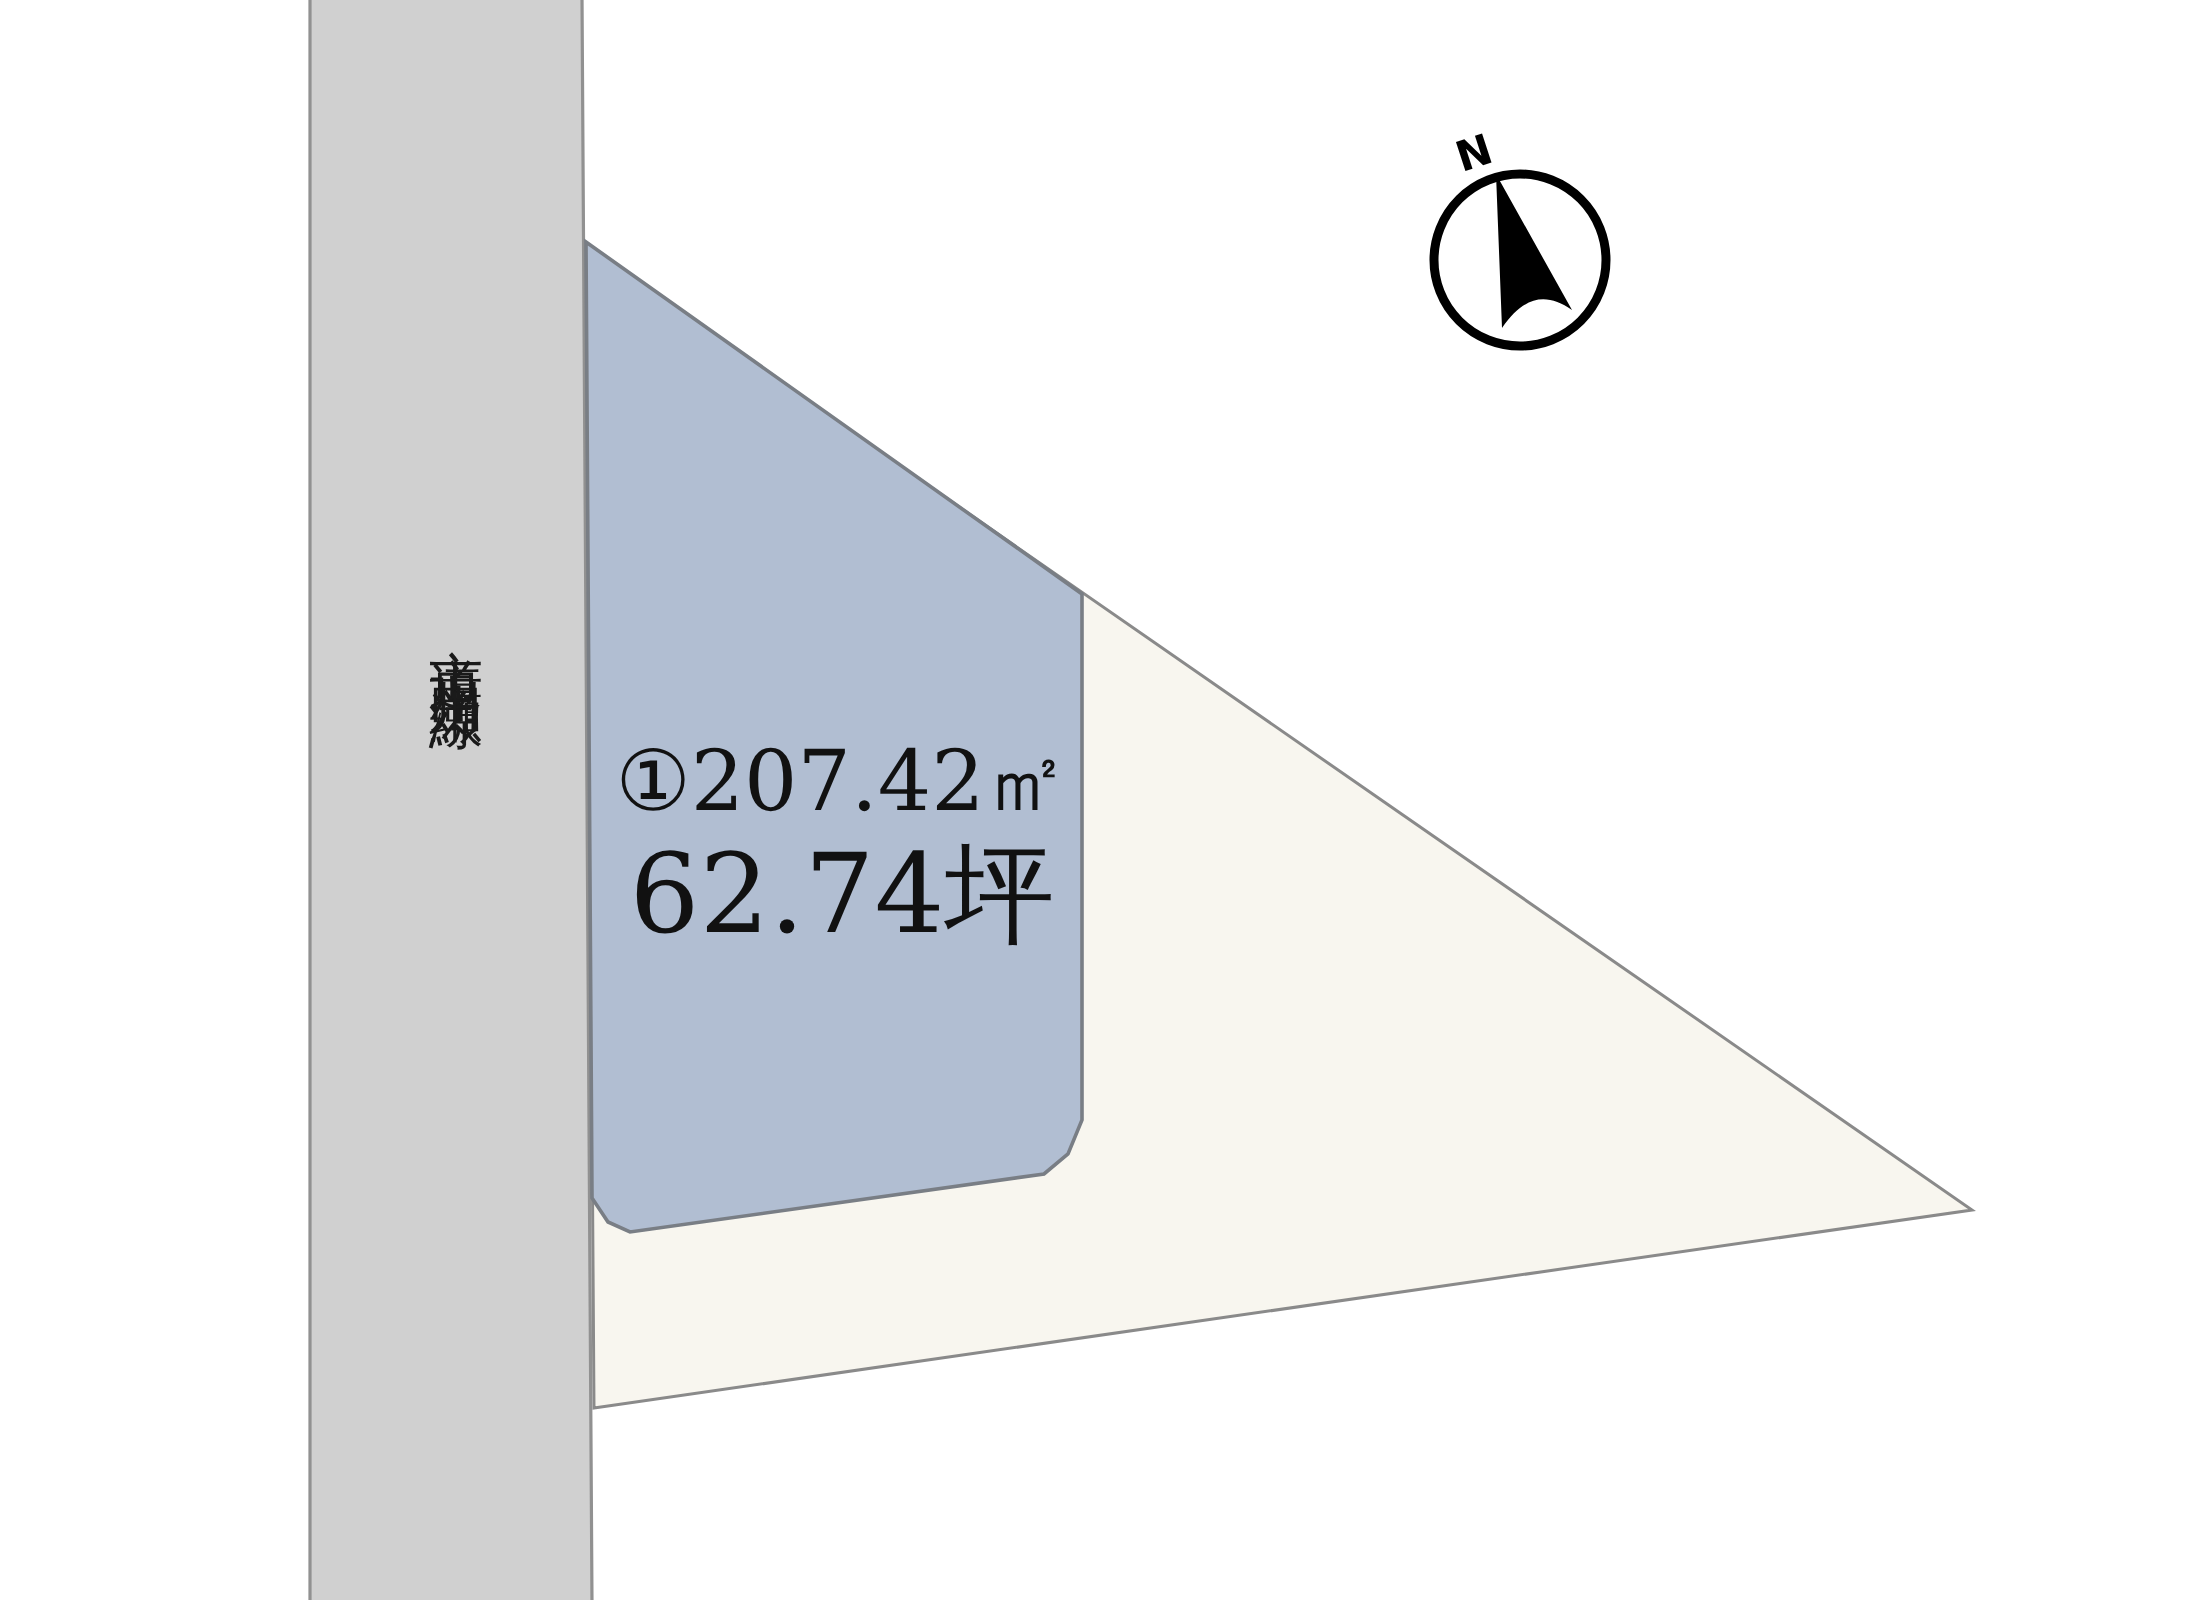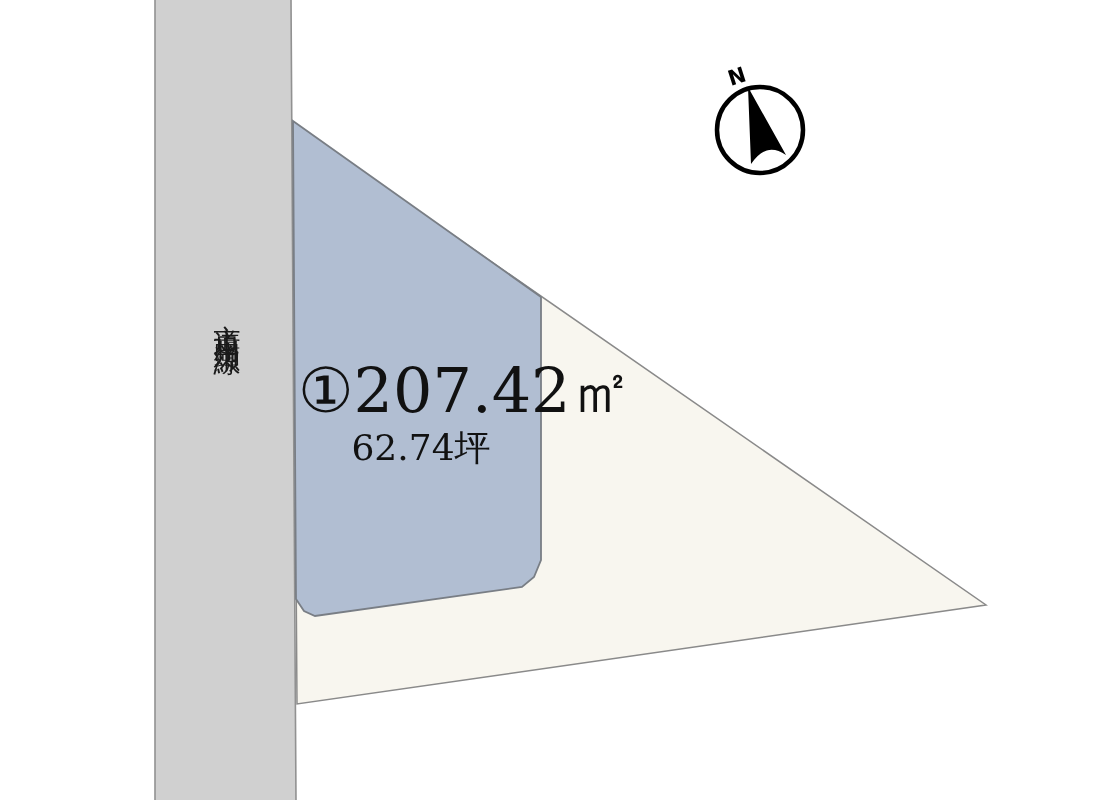--- a/index.html
+++ b/index.html
@@ -38,25 +38,25 @@
     left: 298px;
     top: 362px;
     width: 246px;
     text-align: center;
     color: #111111;
     font-family: "DejaVu Serif", "Liberation Serif", serif;
     line-height: 57px;
     user-select: none;
   }
   .parcel-label .area-line {
-    font-size: 62px;
+    font-size: 42px;
     white-space: nowrap;
   }
   .parcel-label .tsubo-line {
-    font-size: 36px;
+    font-size: 55px;
     white-space: nowrap;
   }
   .compass-n {
     font-family: "DejaVu Sans", "Liberation Sans", sans-serif;
     font-weight: bold;
     font-size: 21px;
   }
 </style>
 </head>
 <body>

